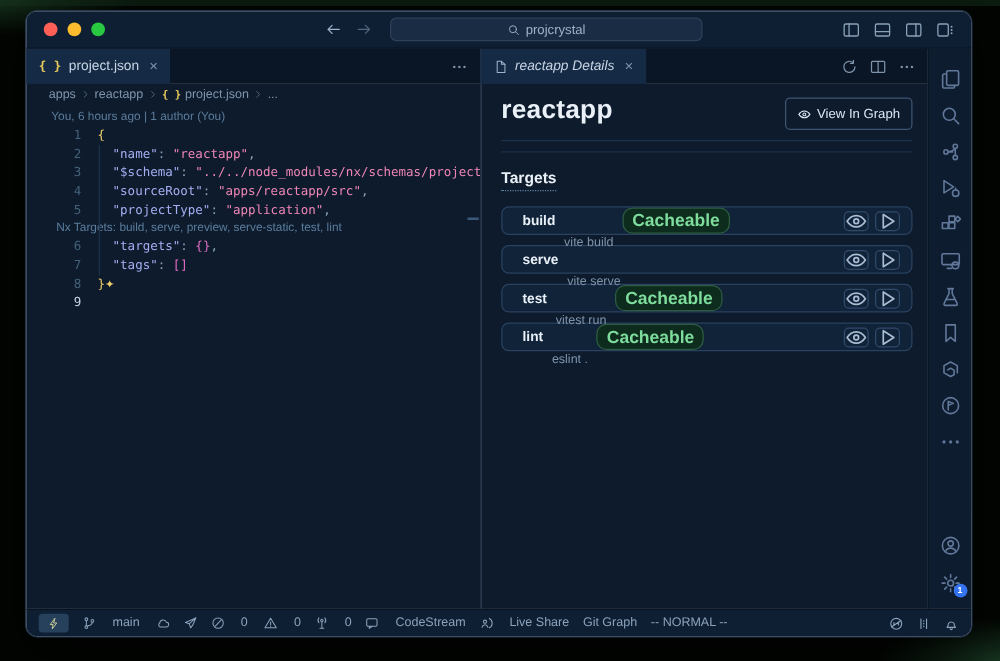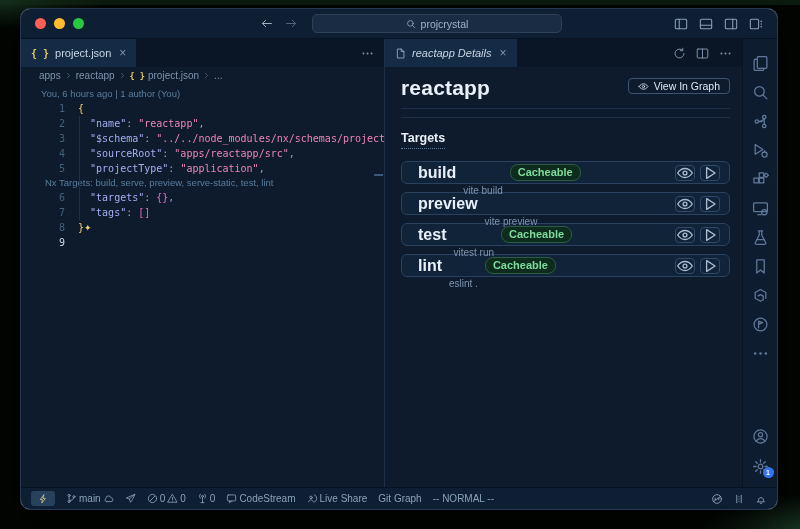--- a/index.html
+++ b/index.html
@@ -63,54 +63,54 @@
   .tk-pun { color:#89a1ba; }
   .tk-b1 { color:#f2cf6b; }
   .tk-b2 { color:#e06ec2; }
   .tk-sparkle { color:#f2cf6b; font-family:"DejaVu Sans",sans-serif; font-size:9px; }
   .indent-guide { position:absolute; left:58px; top:32px; width:1px; height:104px; background:#1c3048; }
   .overview-dash { position:absolute; right:1px; top:90px; width:9px; height:2px; background:#3c5878; }
   
   .details { flex:1; background:#0d1b2c; padding:9px 12px 0 16px; overflow:hidden; }
   .details-header { display:flex; align-items:flex-start; }
   .details-title { font-size:21px; font-weight:700; color:#e9f0f7; letter-spacing:.2px; }
-  .vig-btn { margin-left:auto; margin-top:2px; height:16px; display:flex; align-items:center; gap:5px;
+  .vig-btn { margin-left:auto; margin-top:2px; height:26px; display:flex; align-items:center; gap:5px;
     border:1px solid #3d5573; border-radius:4px; background:transparent; color:#dce7f3;
     font-size:10.5px; padding:0 9px; font-family:inherit; }
   .vig-btn .ic { font-size:11px; }
   .dhr { border:none; border-top:1px solid #1c3049; margin:8px 0 7px; }
   .meta { font-family:"DejaVu Sans Mono",monospace; font-size:9.5px; line-height:15px; color:#9fb6cc; }
   .targets-heading { display:inline-block; font-size:12.5px; font-weight:700; color:#e9f0f7;
     border-bottom:1px dotted #5b7d9c; padding-bottom:3px; margin:6px 0 12px; }
   .target-row { height:23px; border:1px solid #2a425f; background:#112339; border-radius:6px;
     margin-bottom:8px; display:flex; align-items:center; padding:0 9px; gap:7px; }
   .target-row .chev { display:inline-flex; font-size:8px; color:#7e94ac; }
-  .target-name { font-size:16px; font-weight:700; color:#e9f0f7; }
+  .target-name { font-size:11px; font-weight:700; color:#e9f0f7; }
   .target-cmd { font-size:10px; color:#7e94ac;margin-top:35px; }
-  .cache-badge { font-size:11px; font-weight:700; color:#7edc9c; background:#0e2c1d;
+  .cache-badge { font-size:14px; font-weight:700; color:#7edc9c; background:#0e2c1d;
     border:1px solid #2d5c42; border-radius:8px; padding:1px 7px 2px; }
   .row-actions { margin-left:auto; display:flex; gap:5px; }
   .icon-btn { width:20px; height:16px; border:1px solid #31496a; border-radius:4px;
     display:flex; align-items:center; justify-content:center; color:#a8bdd4; font-size:9px;
     background:transparent; }
   
   .activitybar { width:35px; flex:none; background:#0d1c2f; border-left:1px solid #091421;
     display:flex; flex-direction:column; align-items:center; padding:10px 0 10px; }
   .ab-icon { height:29px; display:flex; align-items:center; justify-content:center;
     color:#61789a; font-size:17px; width:100%; }
   .ab-spacer { flex:1; }
   .ab-bottom { display:flex; flex-direction:column; gap:13px; align-items:center; margin-bottom:2px; }
   .gear-wrap { position:relative; display:inline-flex; color:#61789a; font-size:17px; }
   .gear-badge { position:absolute; right:-5px; bottom:-3px; width:11px; height:11px; border-radius:50%;
     background:#3574f0; color:#fff; font-size:7px; font-weight:700; display:flex;
     align-items:center; justify-content:center; }
   
   .statusbar { height:22px; flex:none; background:#0e1f33; border-top:1px solid #081321;
     display:flex; align-items:center; padding:0 10px; gap:11px; font-size:10px; color:#8ba2ba; }
-  .sb-item { display:flex; align-items:center; gap:2px; white-space:nowrap; }
+  .sb-item { display:flex; align-items:center; gap:13px; white-space:nowrap; }
   .sb-item .ic { font-size:11px; display:inline-flex; }
   .sb-boxed { background:#27415d; border-radius:3px; width:24px; height:15px;
     display:flex; align-items:center; justify-content:center; color:#d6d598; font-size:10px; }
   .sb-right { margin-left:auto; display:flex; gap:10px; align-items:center; }
   .ic { display:inline-flex; align-items:center; justify-content:center; line-height:1; }
   .ic svg { width:1em; height:1em; }
 </style>
 </head>
 <body>
 
@@ -341,22 +341,22 @@
                   </svg>
                 </span>
               </span>
             </div>
             <div class="target-row">
               <span class="chev">
                 <svg viewBox="0 0 16 16" fill="none" stroke="currentColor" stroke-width="1.2" stroke-linecap="round" stroke-linejoin="round">
                   <path d="M4 6l4 4 4-4"></path>
                 </svg>
               </span>
-              <span class="target-name">preview</span>
-              <span class="target-cmd">vite preview</span>
+              <span class="target-name">serve</span>
+              <span class="target-cmd">vite serve</span>
               <span class="row-actions">
                 <span class="icon-btn">
                   <svg viewBox="0 0 16 16" fill="none" stroke="currentColor" stroke-width="1.2" stroke-linecap="round" stroke-linejoin="round">
                     <path d="M1.5 8s2.6-4 6.5-4 6.5 4 6.5 4-2.6 4-6.5 4S1.5 8 1.5 8z"></path>
                     <circle cx="8" cy="8" r="1.7"></circle>
                   </svg>
                 </span>
                 <span class="icon-btn">
                   <svg viewBox="0 0 16 16" fill="none" stroke="currentColor" stroke-width="1.2" stroke-linecap="round" stroke-linejoin="round">
                     <path d="M5 3.2v9.6l7.5-4.8z"></path>

